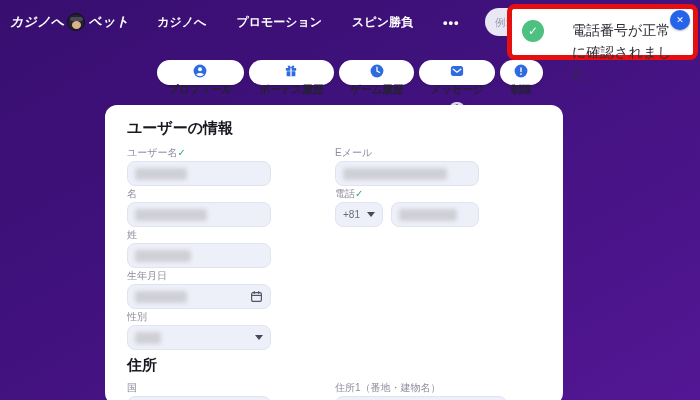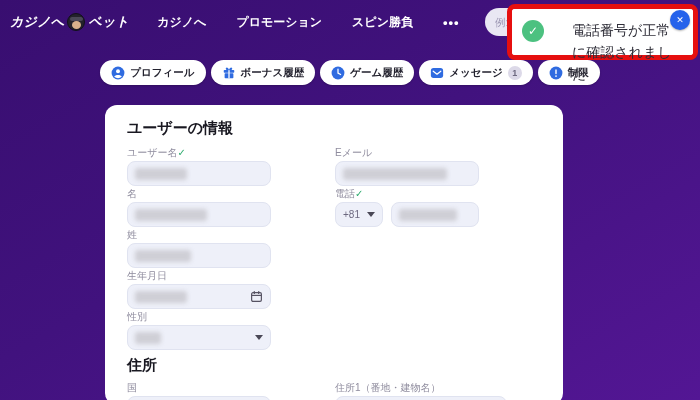--- a/index.html
+++ b/index.html
@@ -29,21 +29,21 @@
     font-size:10.5px; color:#55506b; font-family:inherit; }
   .search-pill input::placeholder { color:#9b95b2; }
   .avatar-partial { width:26px; height:26px; border-radius:50%; background:#d6d2e2;
     margin-left:9px; flex:0 0 auto; }
   
   .tabs { position:absolute; top:60px; left:0; width:700px;
     display:flex; justify-content:center; gap:5px; }
   .tab { height:25px; background:#fff; border-radius:999px; display:flex;
     align-items:center; gap:5px; padding:4px 11px; font-size:10.5px;
     font-weight:bold; color:#23222e; box-shadow:0 1px 2px rgba(0,0,0,.2);
-    cursor:pointer; white-space:nowrap; }
+    cursor:pointer; white-space:nowrap;flex-direction:column; }
   .tab svg { display:block; }
   .tab-badge { width:14px; height:14px; border-radius:50%; background:#dcd9e8;
     color:#6d6980; font-size:9px; font-weight:bold; display:flex;
     align-items:center; justify-content:center; }
   
   .card { position:absolute; top:105px; left:105px; width:458px; height:300px;
     background:#fff; border-radius:12px; padding:14px 22px 0; }
   .section-title { font-size:15px; font-weight:bold; color:#191821;
     line-height:18px; margin-bottom:10px; }
   .cols { display:flex; gap:64px; }

